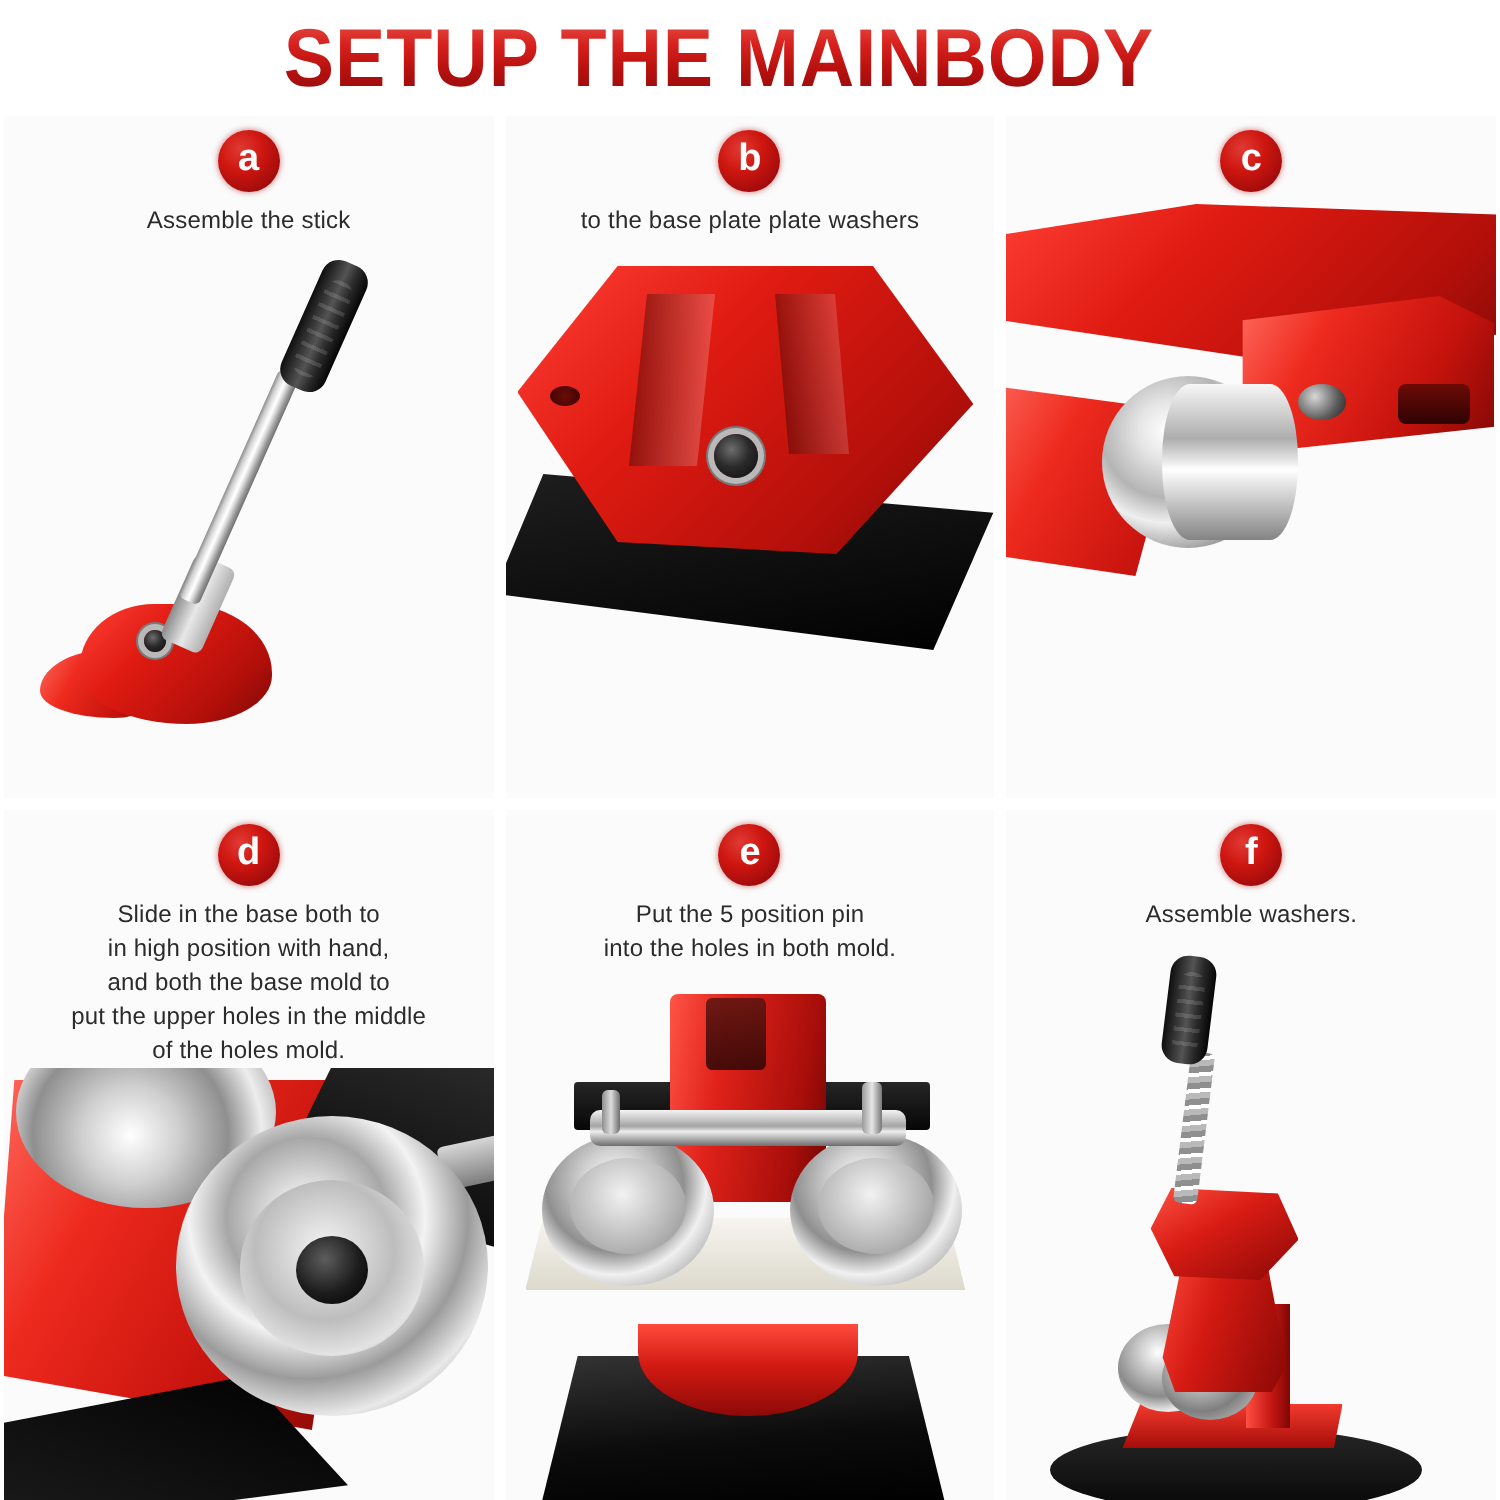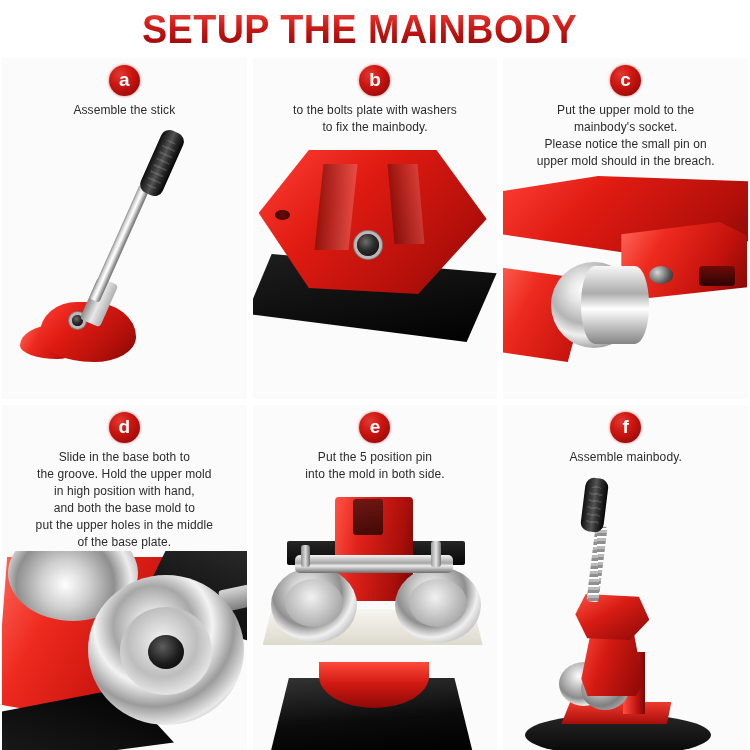--- a/index.html
+++ b/index.html
@@ -247,70 +247,62 @@
         <div class="a-grip grip"></div>
       </div>
     </div>
   </div>
 
   <div class="panel">
     <div class="badge">
       <span>b</span>
     </div>
     <div class="caption">
-      <span class="ln">to the bolts plate with washers</span>
-      <span class="ln">to fix the mainbody.</span>
+      <span class="ln">to the base plate plate washers</span>
     </div>
     <div class="photo">
       <div class="ph-inner">
         <div class="b-base"></div>
         <div class="b-body red-body">
           <div class="b-vr1"></div>
           <div class="b-vr2"></div>
         </div>
         <div class="b-hole"></div>
         <div class="b-bolt bolt"></div>
       </div>
     </div>
   </div>
 
   <div class="panel">
     <div class="badge">
       <span>c</span>
     </div>
-    <div class="caption">
-      <span class="ln">Put the upper mold to the</span>
-      <span class="ln">mainbody's socket.</span>
-      <span class="ln">Please notice the small pin on</span>
-      <span class="ln">upper mold should in the breach.</span>
-    </div>
     <div class="photo">
       <div class="ph-inner">
         <div class="c-arm red-body"></div>
         <div class="c-low red-gloss"></div>
         <div class="c-block red-gloss"></div>
         <div class="c-slot"></div>
         <div class="c-mold chrome-disc"></div>
         <div class="c-mold2"></div>
         <div class="c-pin"></div>
       </div>
     </div>
   </div>
 
   <div class="panel">
     <div class="badge">
       <span>d</span>
     </div>
     <div class="caption">
       <span class="ln">Slide in the base both to</span>
-      <span class="ln">the groove. Hold the upper mold</span>
       <span class="ln">in high position with hand,</span>
       <span class="ln">and both the base mold to</span>
       <span class="ln">put the upper holes in the middle</span>
-      <span class="ln">of the base plate.</span>
+      <span class="ln">of the holes mold.</span>
     </div>
     <div class="photo">
       <div class="ph-inner">
         <div class="d-redbg red-gloss"></div>
         <div class="d-dark1"></div>
         <div class="d-dark2"></div>
         <div class="d-top"></div>
         <div class="d-tab"></div>
         <div class="d-disc"></div>
         <div class="d-disc-in"></div>
@@ -318,21 +310,21 @@
       </div>
     </div>
   </div>
 
   <div class="panel">
     <div class="badge">
       <span>e</span>
     </div>
     <div class="caption">
       <span class="ln">Put the 5 position pin</span>
-      <span class="ln">into the mold in both side.</span>
+      <span class="ln">into the holes in both mold.</span>
     </div>
     <div class="photo">
       <div class="ph-inner">
         <div class="e-plate"></div>
         <div class="e-redbase"></div>
         <div class="e-bk"></div>
         <div class="e-col"></div>
         <div class="e-colsh"></div>
         <div class="e-white"></div>
         <div class="e-cupL"></div>
@@ -344,21 +336,21 @@
         <div class="e-pin2"></div>
       </div>
     </div>
   </div>
 
   <div class="panel">
     <div class="badge">
       <span>f</span>
     </div>
     <div class="caption">
-      <span class="ln">Assemble mainbody.</span>
+      <span class="ln">Assemble washers.</span>
     </div>
     <div class="photo">
       <div class="ph-inner">
         <div class="f-oval"></div>
         <div class="f-redbase"></div>
         <div class="f-post"></div>
         <div class="f-mold1"></div>
         <div class="f-mold2"></div>
         <div class="f-body"></div>
         <div class="f-head"></div>

